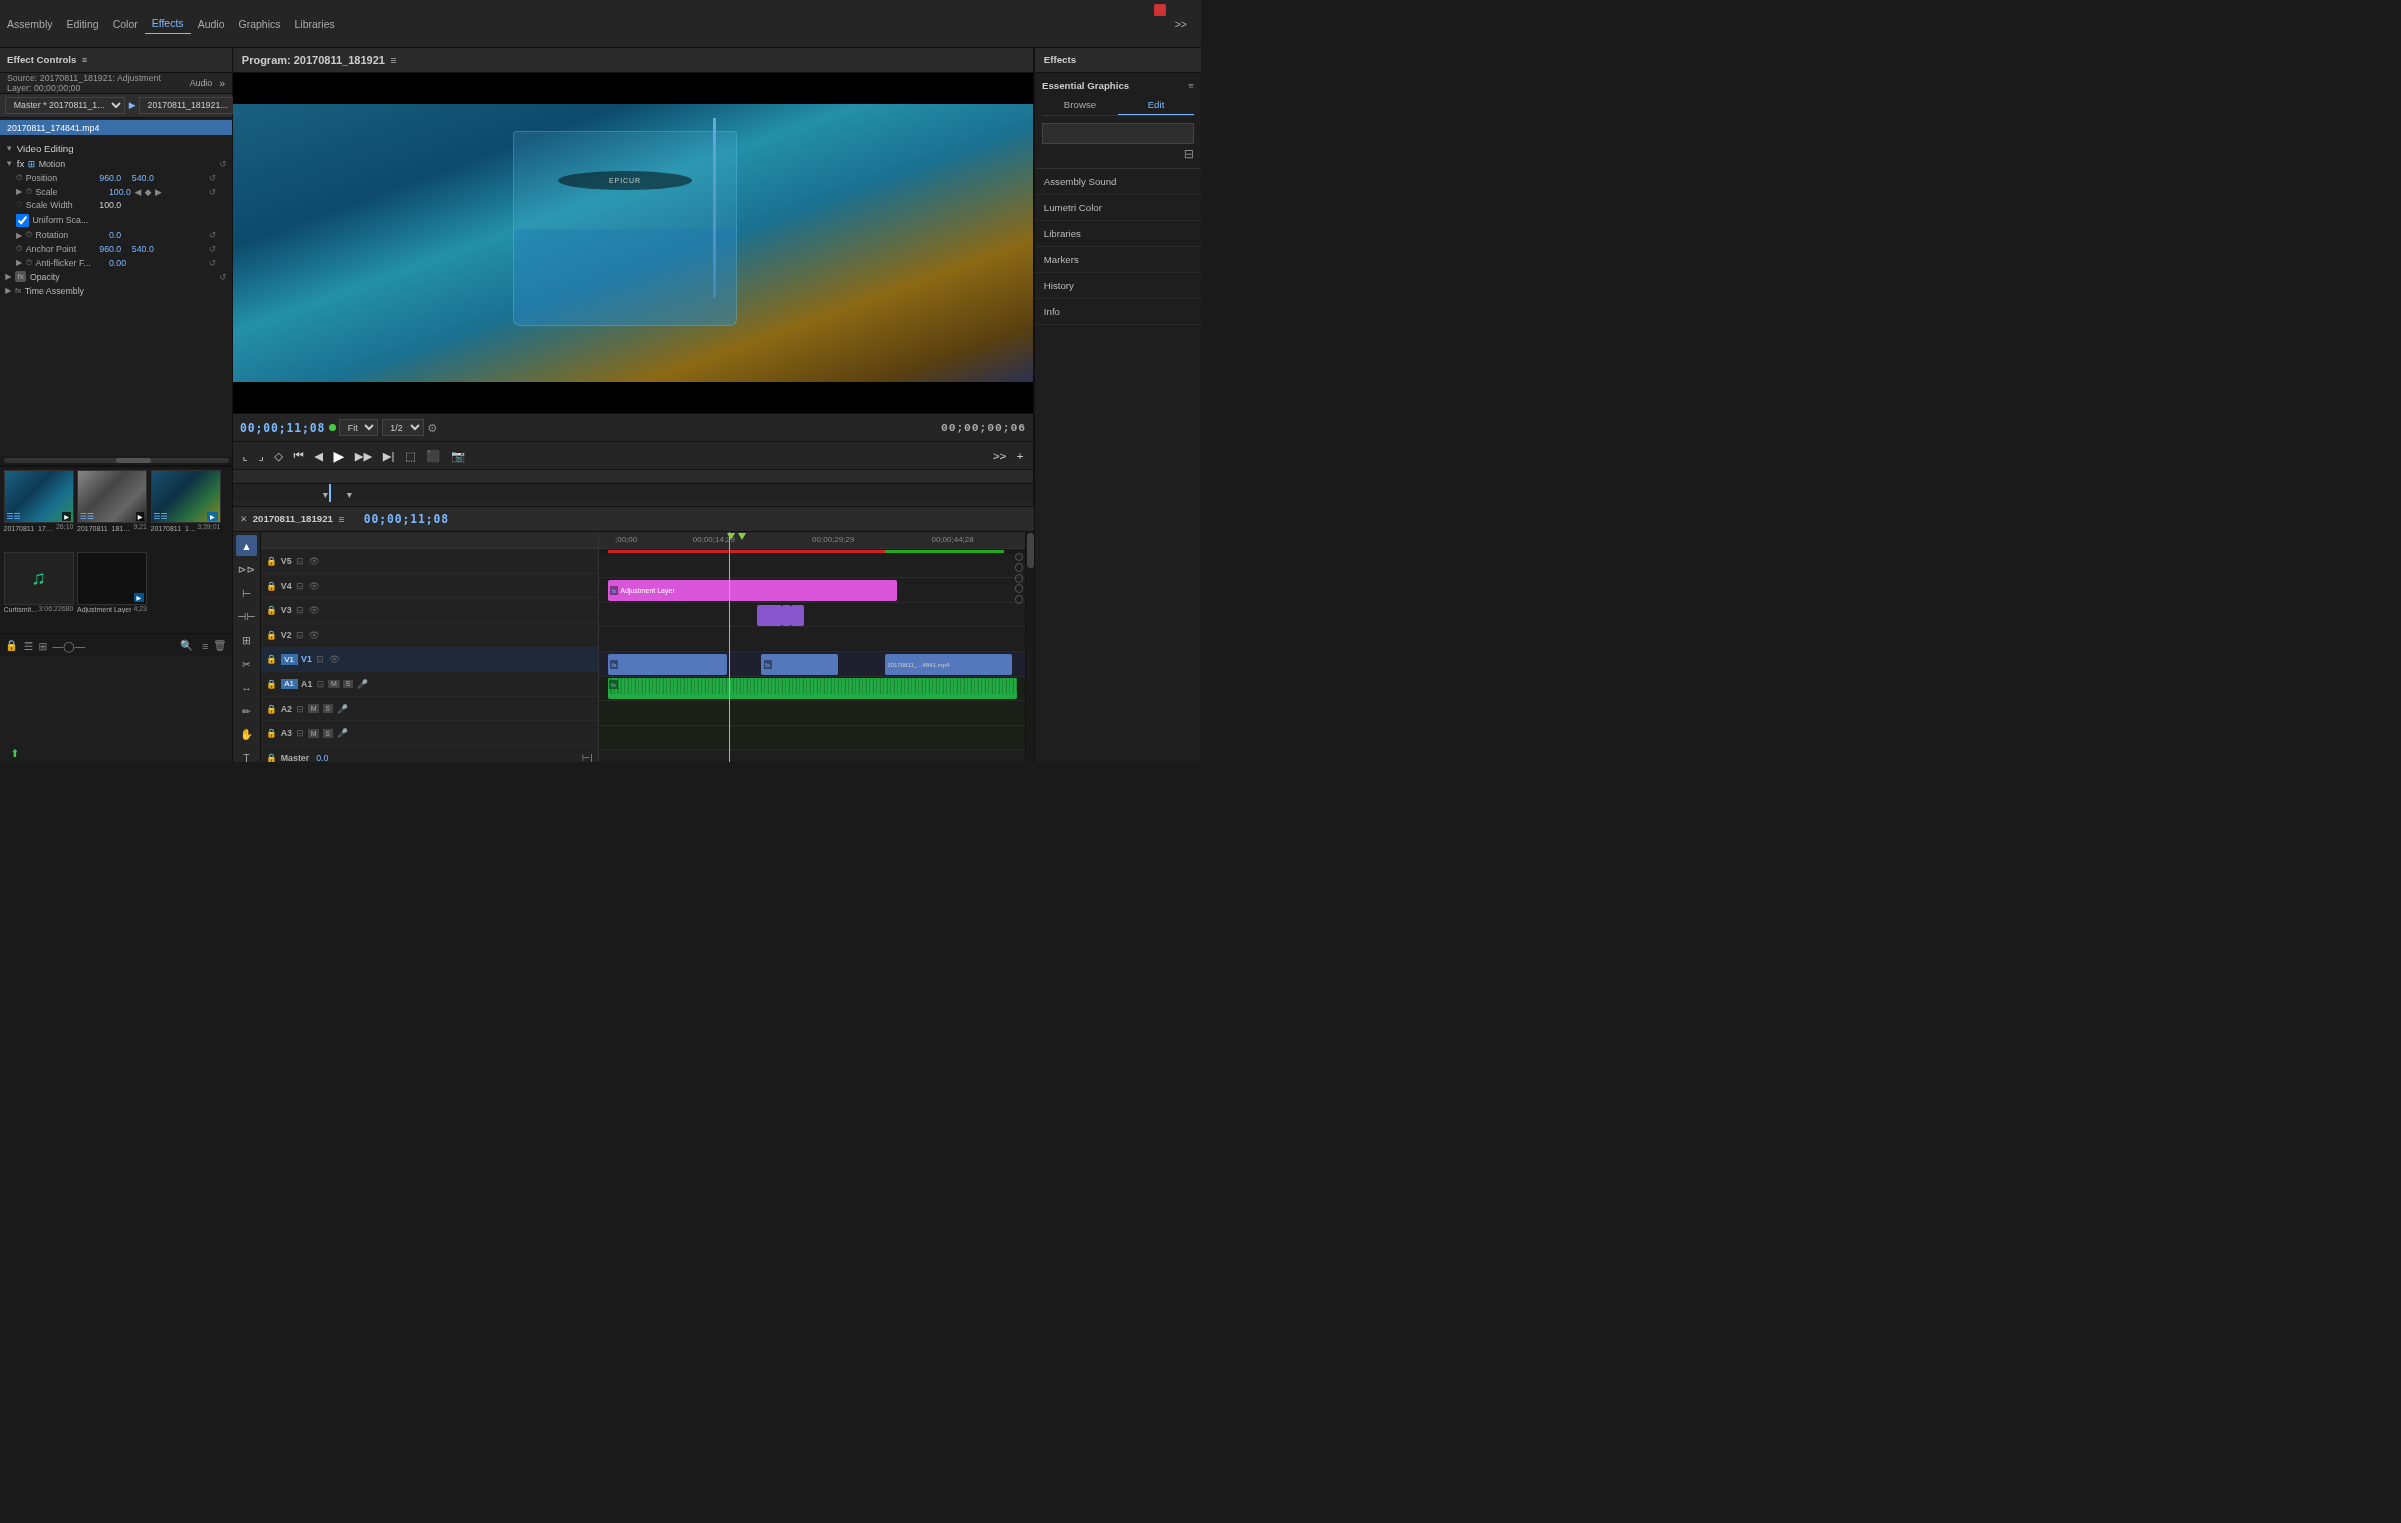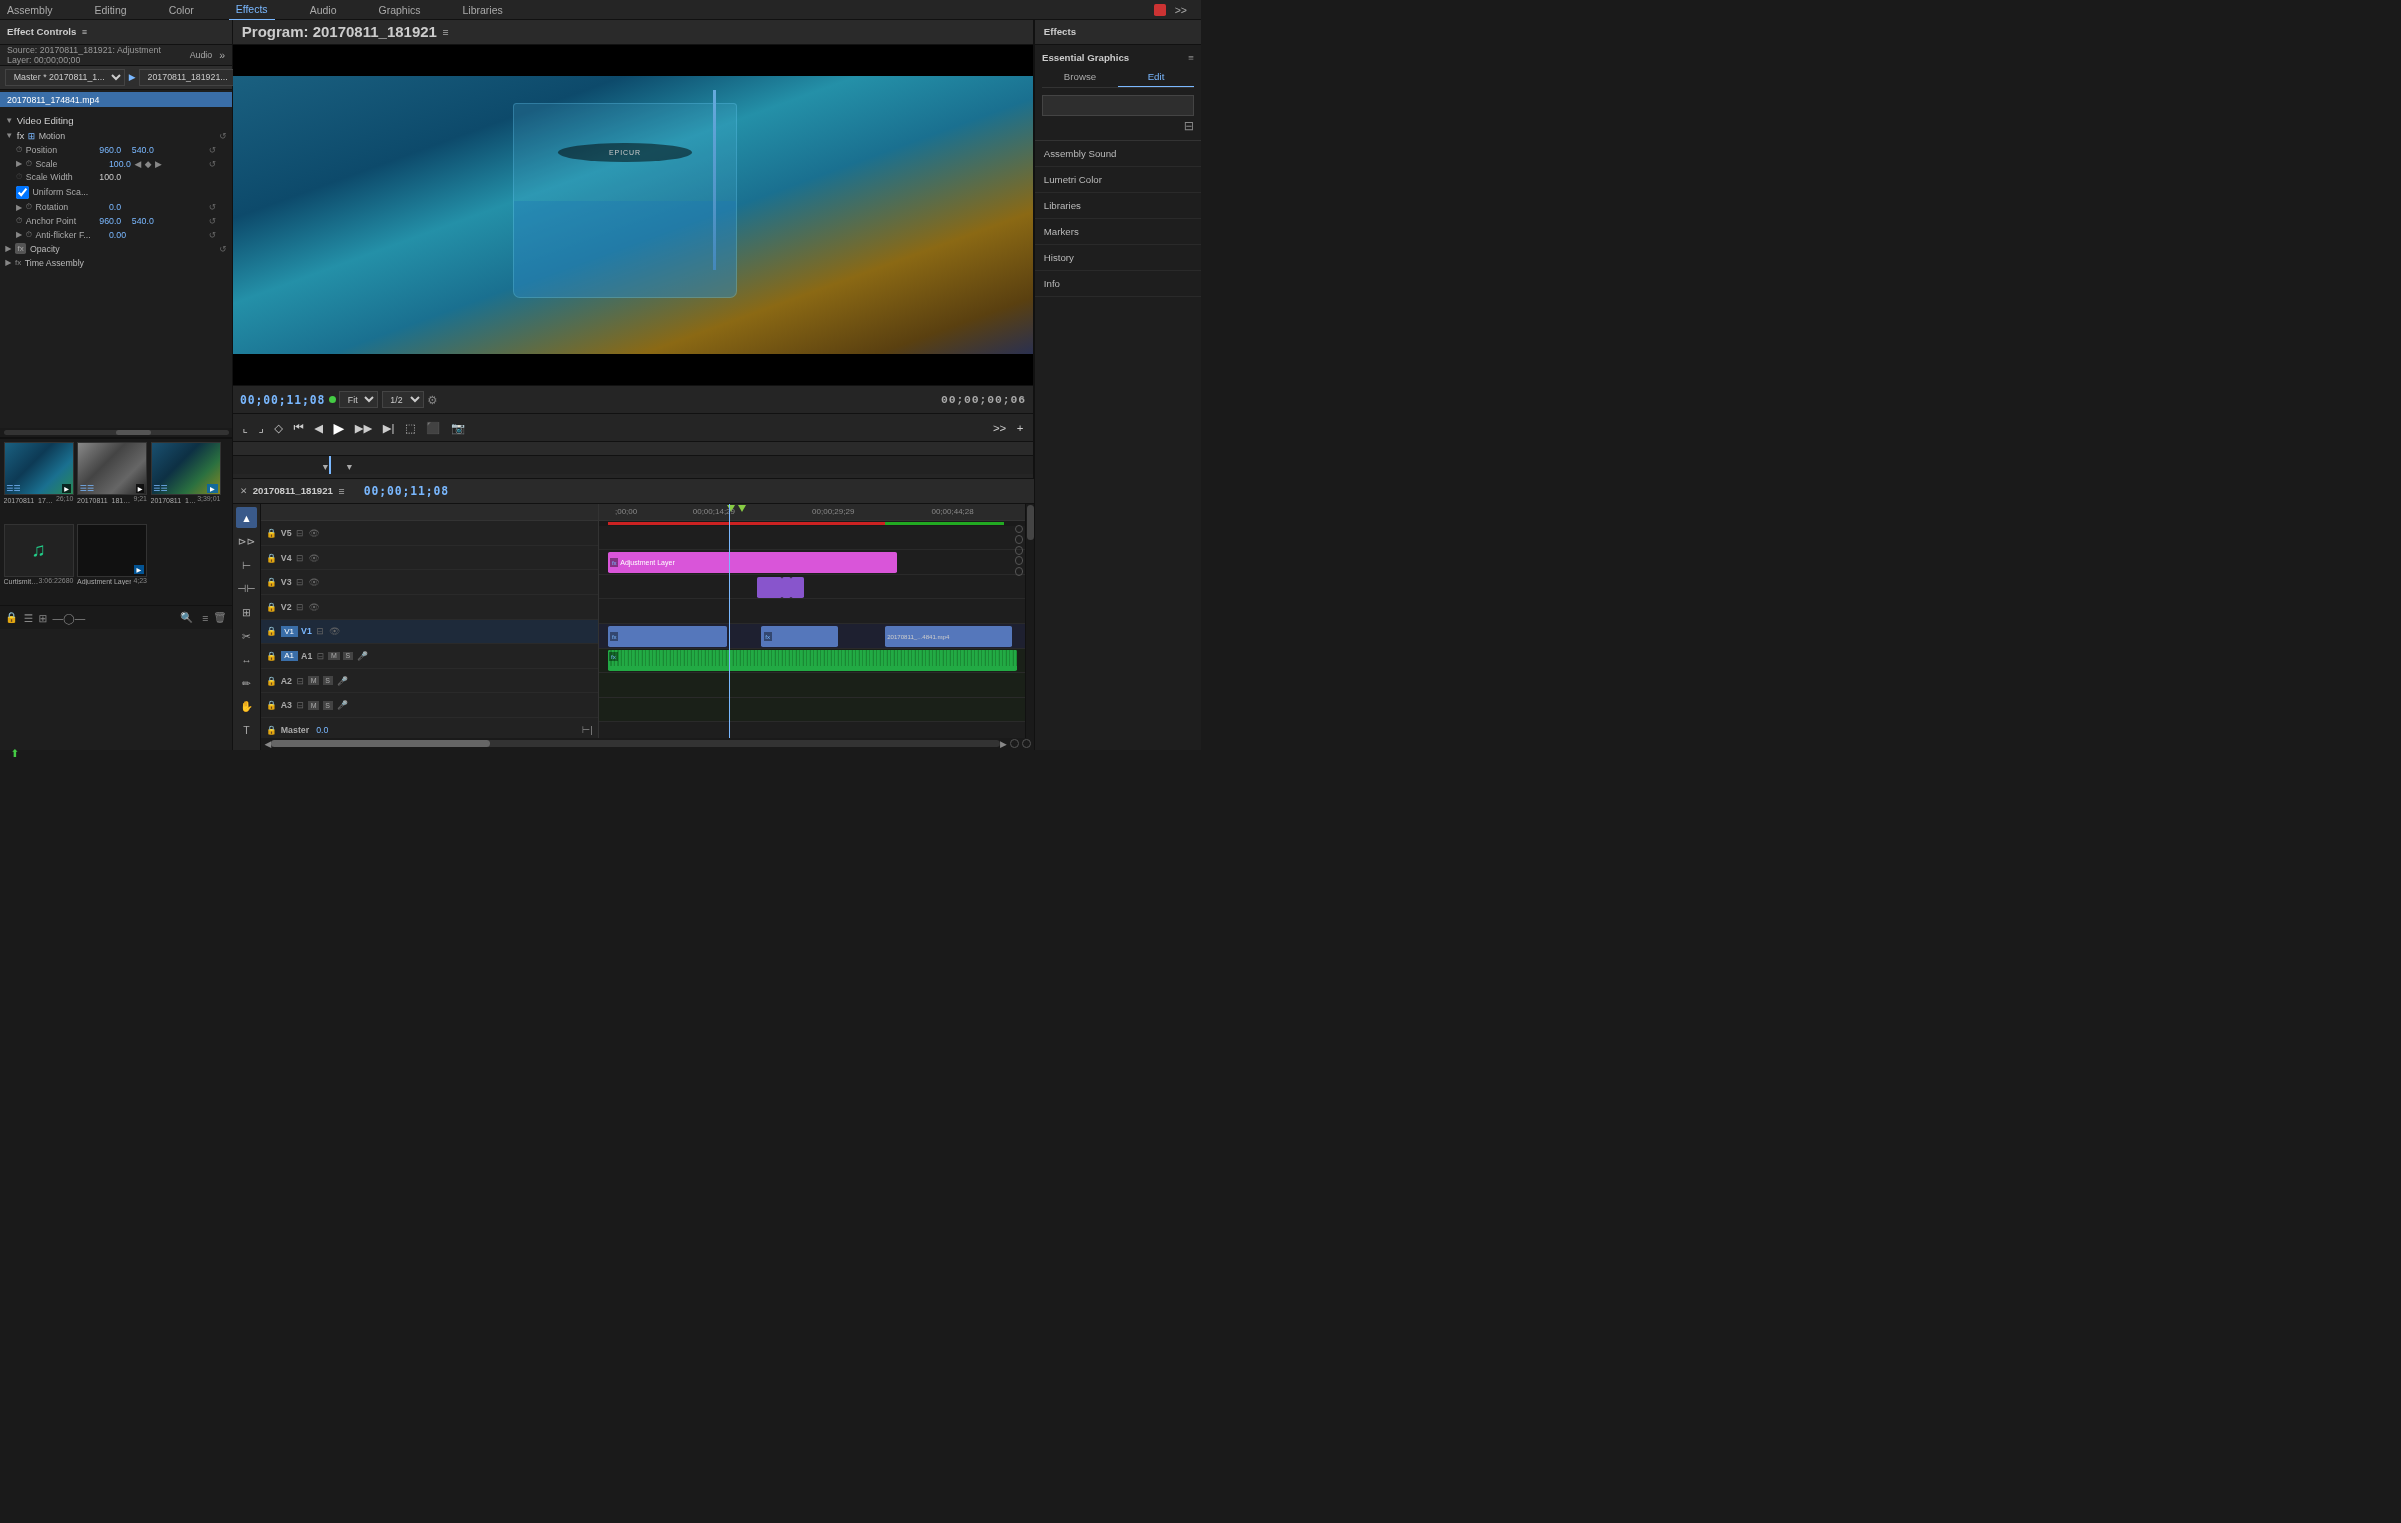--- a/index.html
+++ b/index.html
@@ -10,25 +10,24 @@
       font-size: 9.7px;
       width: 1201px;
       height: 762px;
       overflow: hidden;
       position: relative;
     }
 
     
     .top-menu {
       background: #252525;
-      height: 20px;
+      height: 48px;
       display: flex;
       align-items: center;
       justify-content: center;
-      gap: 28px;
       border-bottom: 0.9px solid #111;
     }
     .top-menu-item {
       color: #aaa;
       font-size: 10.5px;
       cursor: pointer;
       padding: 3.5px 7px;
     }
     .top-menu-item.active {
       color: #7ab8ff;
@@ -292,21 +291,21 @@
       background: #2a2a2a;
       height: 24.6px;
       display: flex;
       align-items: center;
       padding: 0 8.8px;
       border-bottom: 0.9px solid #111;
       gap: 5.3px;
     }
     .program-title {
       color: #ccc;
-      font-size: 15px;
+      font-size: 11px;
       font-weight: bold;
     }
     .program-menu {
       color: #aaa;
       font-size: 10.5px;
       cursor: pointer;
     }
 
     .video-preview {
       flex: 1;

